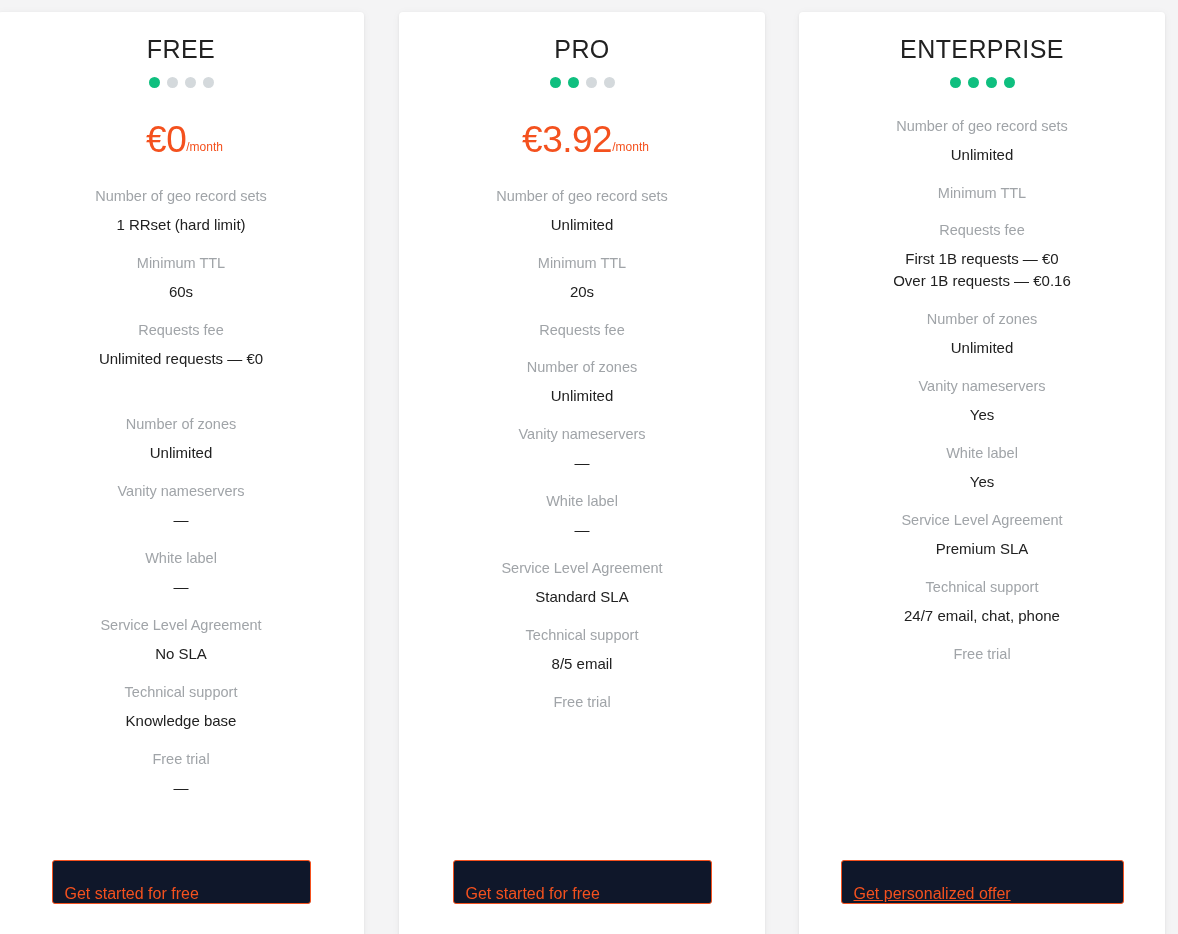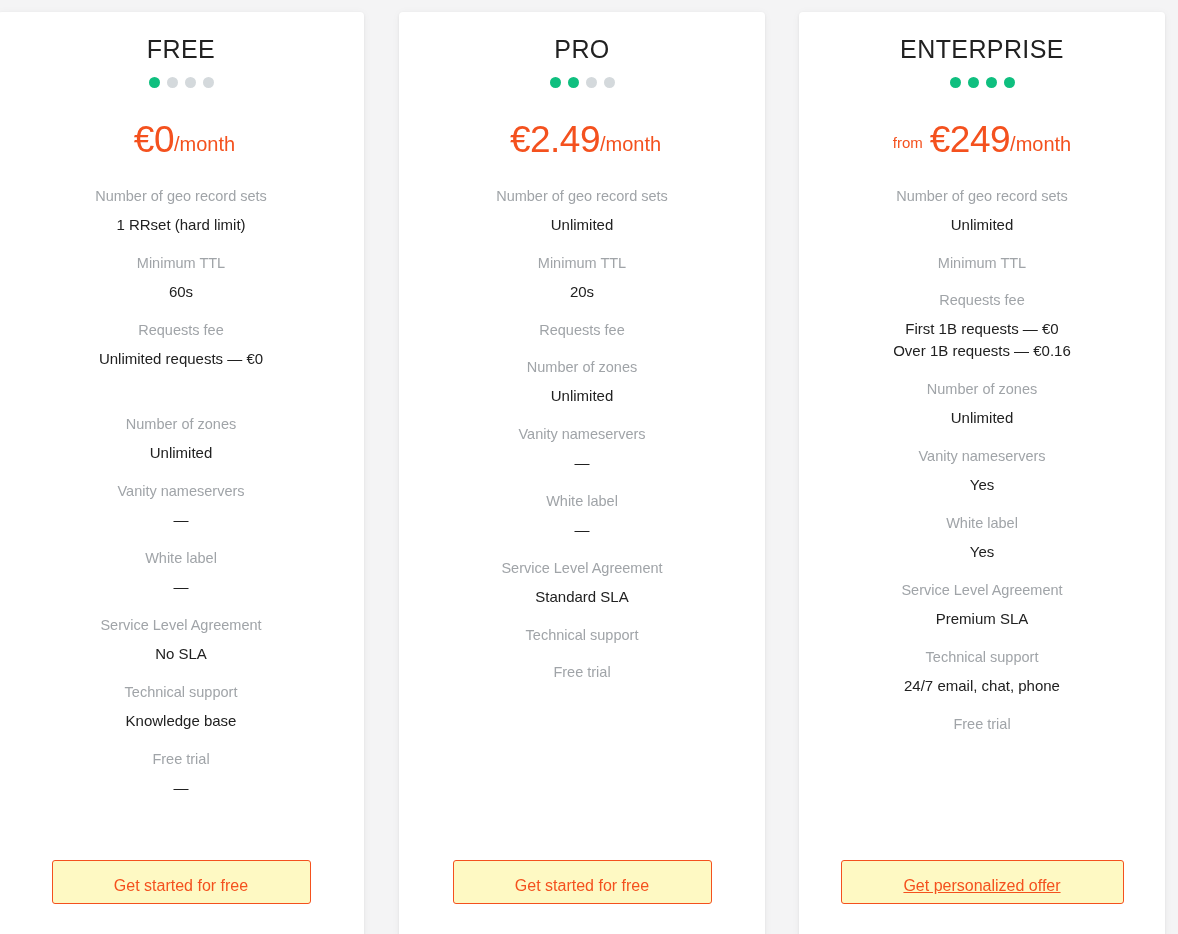--- a/index.html
+++ b/index.html
@@ -69,21 +69,21 @@
     font-size: 15px;
     vertical-align: 4px;
     margin-right: 7px;
   }
   .price-amount {
     font-size: 37px;
     font-weight: 400;
     letter-spacing: -0.5px;
   }
   .price-period {
-    font-size: 20px;
+    font-size: 12px;
     vertical-align: 1px;
   }
 
   .features {
     margin-top: 28px;
   }
   .feat {
     text-align: center;
   }
   .feat-label {
@@ -109,28 +109,28 @@
     right: 0;
     top: 848px;
     display: flex;
     justify-content: center;
   }
   .cta {
     width: 259px;
     height: 44px;
     border: 1px solid #f4511e;
     border-radius: 3px;
-    background: #fef9c3;
+    background: #0f172a;
     color: #f4511e;
     font-size: 16px;
     font-family: "Liberation Sans", sans-serif;
     cursor: pointer;
-    padding: 4px;
+    padding: 12px;
     line-height: 42px;
-    text-align: center;
+    text-align: left;
   }
   .cta-wide { width: 283px; text-decoration: underline; }
 </style>
 </head>
 <body>
 
 <div id="board">
 
   <div class="card card-free">
     <div class="plan-name">FREE</div>
@@ -196,21 +196,21 @@
 
   <div class="card card-pro">
     <div class="plan-name">PRO</div>
     <div class="dots">
       <span class="dot on"></span>
       <span class="dot on"></span>
       <span class="dot"></span>
       <span class="dot"></span>
     </div>
     <div class="price-row">
-      <span class="price-from"></span><span class="price-amount">€2.49</span><span class="price-period">/month</span>
+      <span class="price-from"></span><span class="price-amount">€3.92</span><span class="price-period">/month</span>
     </div>
     <div class="features">
       <div class="feat">
         <div class="feat-label">Number of geo record sets</div>
         <div class="feat-value">Unlimited</div>
       </div>
       <div class="feat-gap-normal"></div>
       <div class="feat">
         <div class="feat-label">Minimum TTL</div>
         <div class="feat-value">20s</div>
@@ -235,42 +235,40 @@
         <div class="feat-value">—</div>
       </div>
       <div class="feat-gap-normal"></div>
       <div class="feat">
         <div class="feat-label">Service Level Agreement</div>
         <div class="feat-value">Standard SLA</div>
       </div>
       <div class="feat-gap-normal"></div>
       <div class="feat">
         <div class="feat-label">Technical support</div>
+        <div class="feat-value">8/5 email</div>
       </div>
       <div class="feat-gap-normal"></div>
       <div class="feat">
         <div class="feat-label">Free trial</div>
       </div>
     </div>
     <div class="cta-wrap">
       <button class="cta">Get started for free</button>
     </div>
   </div>
 
   <div class="card card-enterprise">
     <div class="plan-name">ENTERPRISE</div>
     <div class="dots">
       <span class="dot on"></span>
       <span class="dot on"></span>
       <span class="dot on"></span>
       <span class="dot on"></span>
     </div>
-    <div class="price-row">
-      <span class="price-from">from</span><span class="price-amount">€249</span><span class="price-period">/month</span>
-    </div>
     <div class="features">
       <div class="feat">
         <div class="feat-label">Number of geo record sets</div>
         <div class="feat-value">Unlimited</div>
       </div>
       <div class="feat-gap-normal"></div>
       <div class="feat">
         <div class="feat-label">Minimum TTL</div>
       </div>
       <div class="feat-gap-normal"></div>

